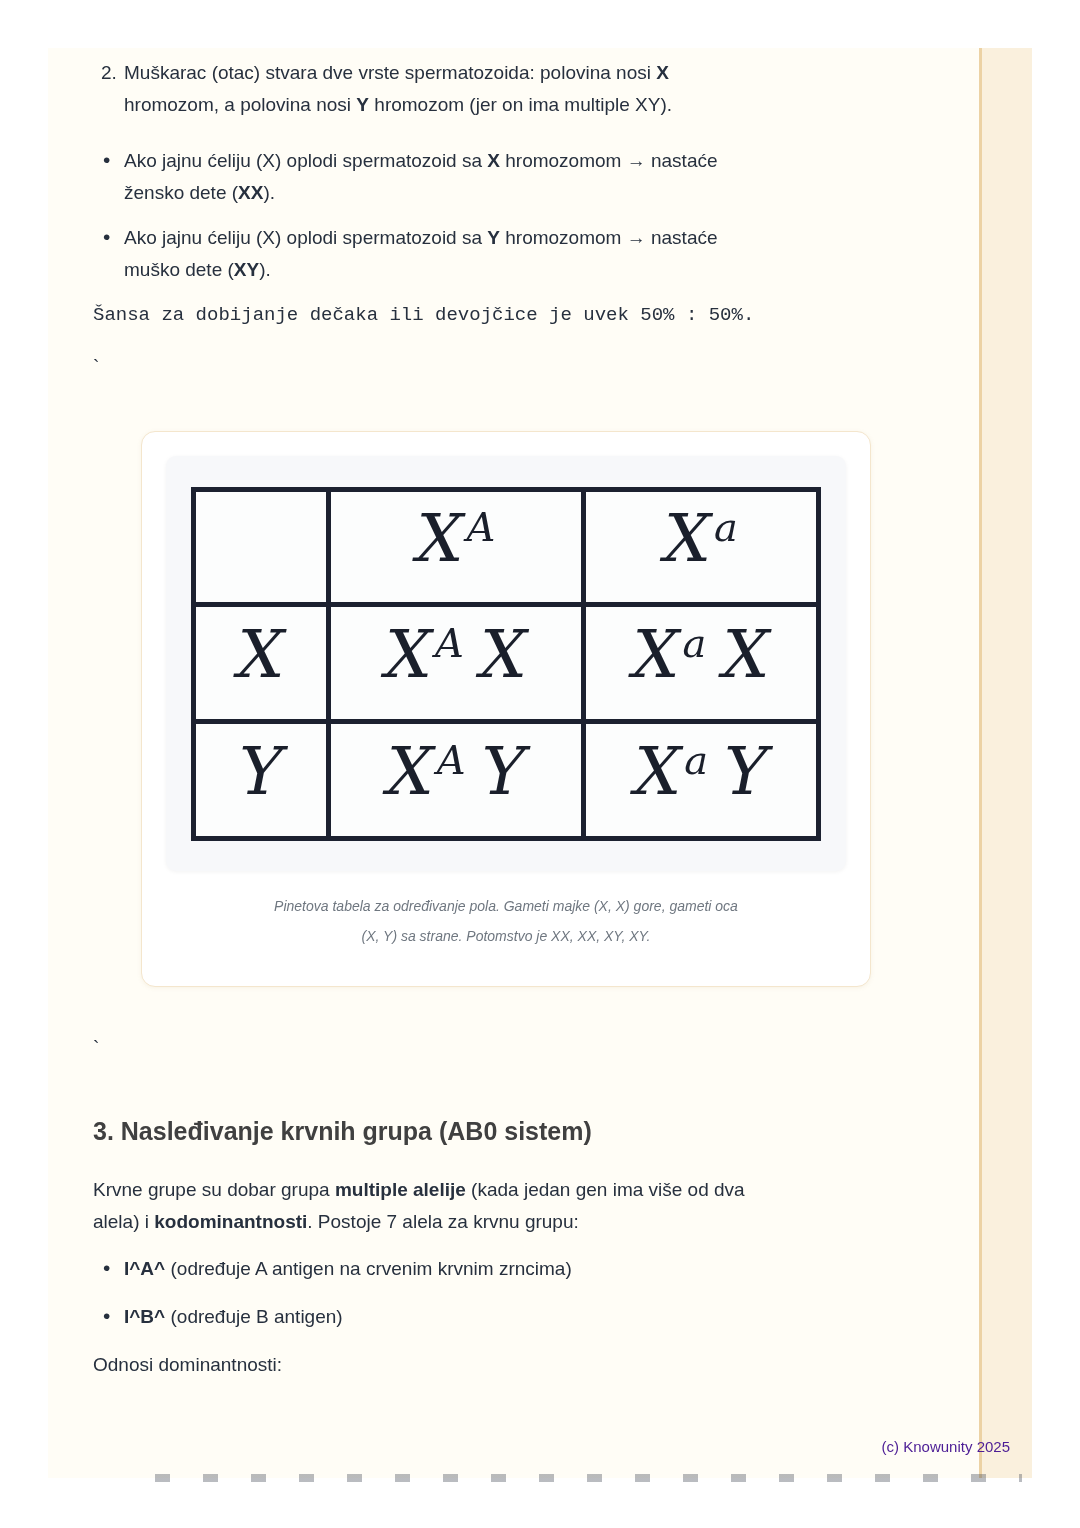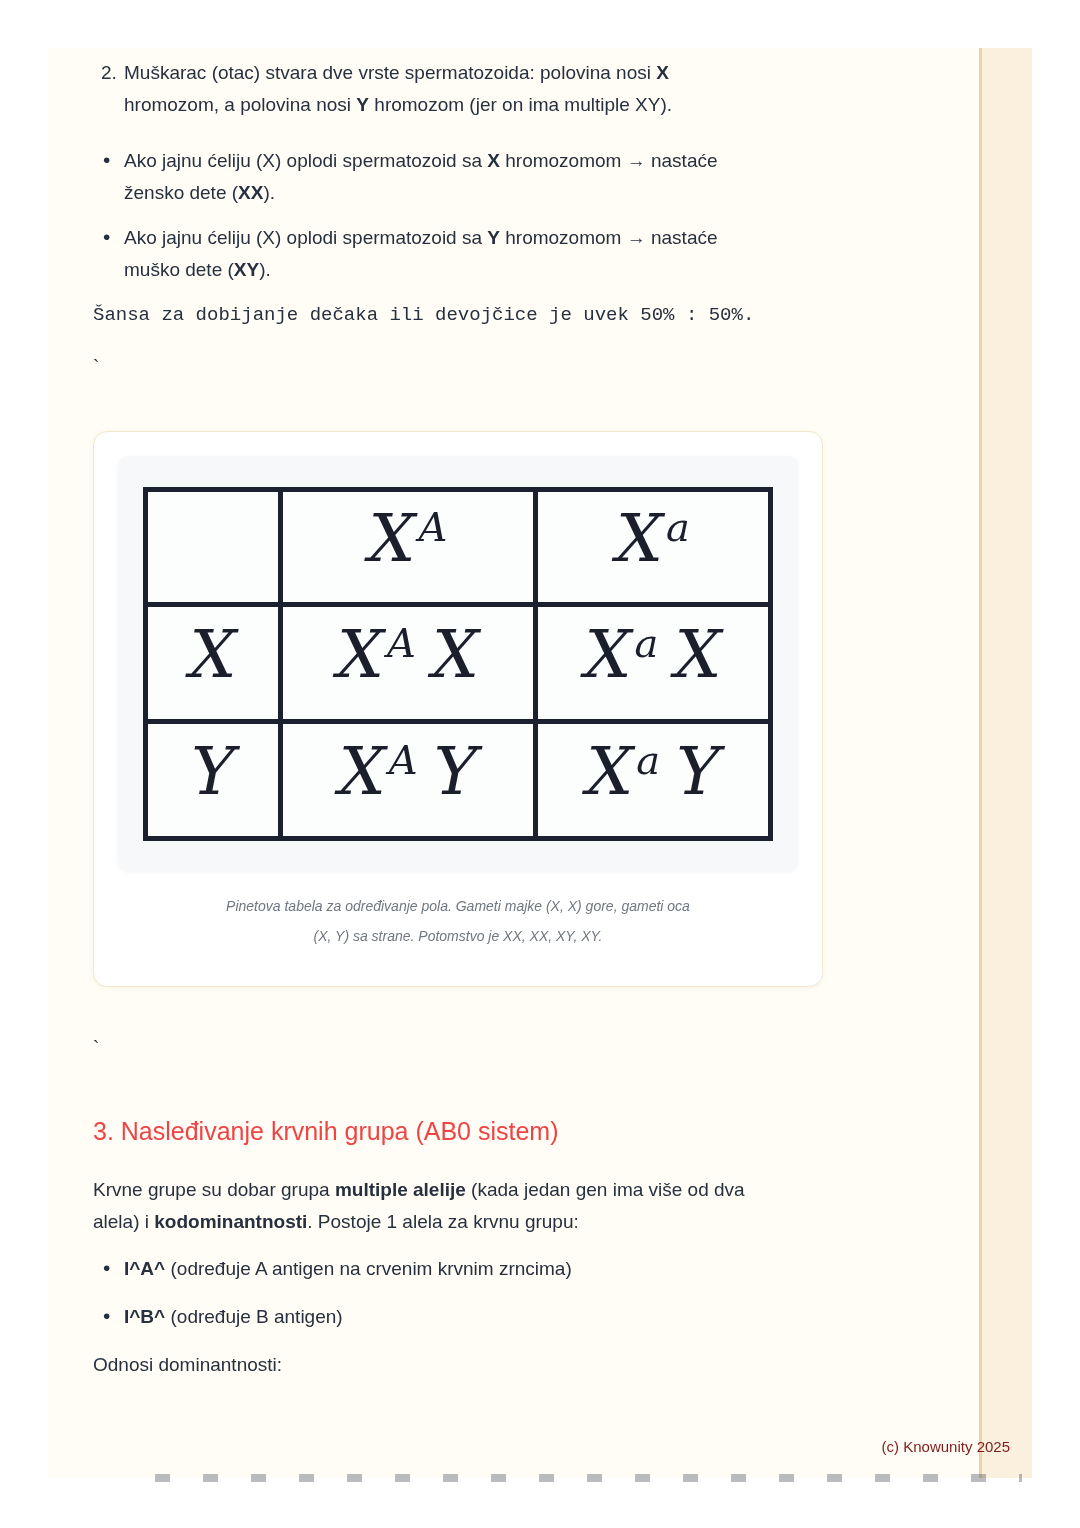--- a/index.html
+++ b/index.html
@@ -44,21 +44,21 @@
   }
 
   .para-chance { margin:6px 0 0 0;font-family:Liberation Mono, monospace; }
   .tick { display:block; margin-top:20px; height:32px; }
   .tick2 { display:block; margin-top:45px; height:32px; }
 
   
   .figure-card {
     margin-top:48px; width:730px; height:556px; box-sizing:border-box;
     background:#FFFFFF; border:1px solid #F4E6CD; border-radius:14px;
-    padding:24px 24px 0 24px; box-shadow:0 1px 4px rgba(176,146,88,0.10);
+    padding:24px 24px 0 24px; box-shadow:0 1px 4px rgba(176,146,88,0.10);margin-left:48px;
   }
   .figure-img {
     width:680px; height:415px; background:#F7F8FA; border-radius:10px;
     box-shadow:0 1px 4px rgba(0,0,0,0.05);
     display:flex; align-items:center; justify-content:center; box-sizing:border-box;
   }
   table.punnett { border-collapse:collapse; }
   table.punnett td {
     border:5px solid #1C2130; background:#FCFDFD;
     text-align:center; vertical-align:middle; padding:0;
@@ -70,29 +70,29 @@
   }
   .m-base { font-size:66px; }
   .m-sup  { font-size:40px; position:relative; top:-0.5em; margin-left:3px; }
   .m-tail { font-size:66px; margin-left:16px; }
   .figure-caption {
     margin:20px auto 0 auto; width:660px; text-align:center;
     font-style:italic; color:#6F7780; font-size:14px; line-height:30px;
   }
 
   .section-heading {
-    margin:50px 0 0 0; font-size:25px; line-height:34px; font-weight:400;
-    color:#ef4444;
+    margin:50px 0 0 0; font-size:25px; line-height:34px; font-weight:700;
+    color:#404040;
   }
   .para-intro3 { margin:26px 0 0 0; }
   .para-dominance { margin:4px 0 0 0; }
 
   .copyright {
     position:absolute; top:1437px; right:70px;
-    font-size:15px; line-height:20px; color:#7f1d1d;
+    font-size:15px; line-height:20px; color:#4c1d95;
   }
 </style>
 </head>
 <body>
 
 <div class="stage">
   <div class="page">
     <div class="side-accent"></div>
     <div class="perforation"></div>
 
@@ -141,21 +141,21 @@
         </div>
         <div class="figure-caption pre">Pinetova tabela za određivanje pola. Gameti majke (X, X) gore, gameti oca
 (X, Y) sa strane. Potomstvo je XX, XX, XY, XY.</div>
       </div>
 
       <span class="tick tick2">`</span>
 
       <h2 class="section-heading">3. Nasleđivanje krvnih grupa (AB0 sistem)</h2>
 
       <p class="para-intro3 pre"><span>Krvne grupe su dobar grupa </span><b>multiple alelije</b><span> (kada jedan gen ima više od dva
-alela) i </span><b>kodominantnosti</b><span>. Postoje 1 alela za krvnu grupu:</span></p>
+alela) i </span><b>kodominantnosti</b><span>. Postoje 7 alela za krvnu grupu:</span></p>
 
       <ul class="alist">
         <li class="pre"><b>I^A^</b><span> (određuje A antigen na crvenim krvnim zrncima)</span></li>
         <li class="pre"><b>I^B^</b><span> (određuje B antigen)</span></li>
       </ul>
 
       <p class="para-dominance">Odnosi dominantnosti:</p>
 
     </div>
   </div>

